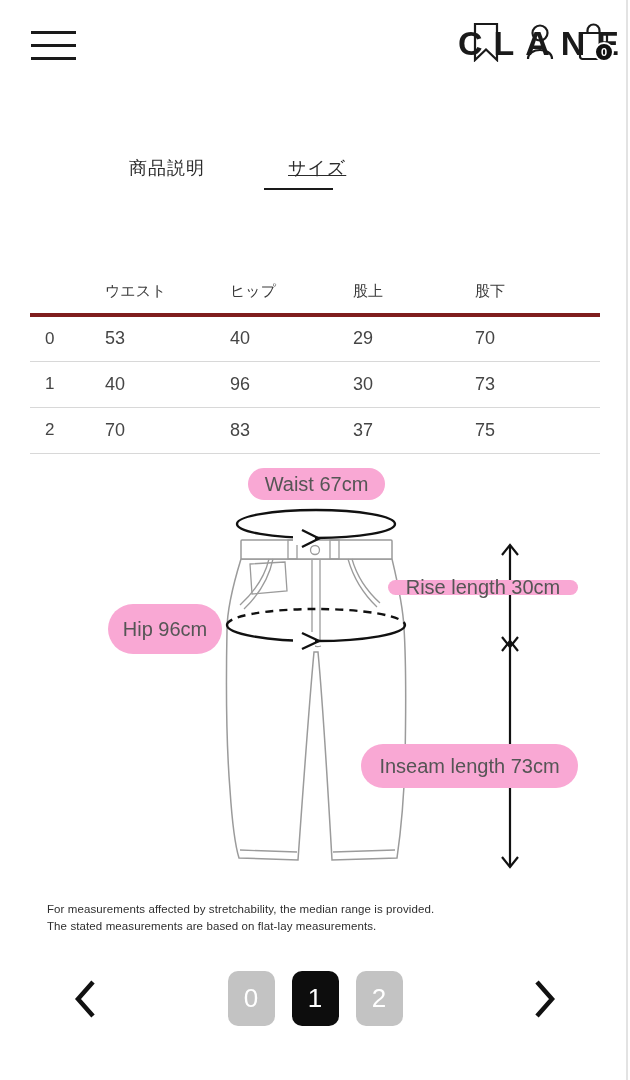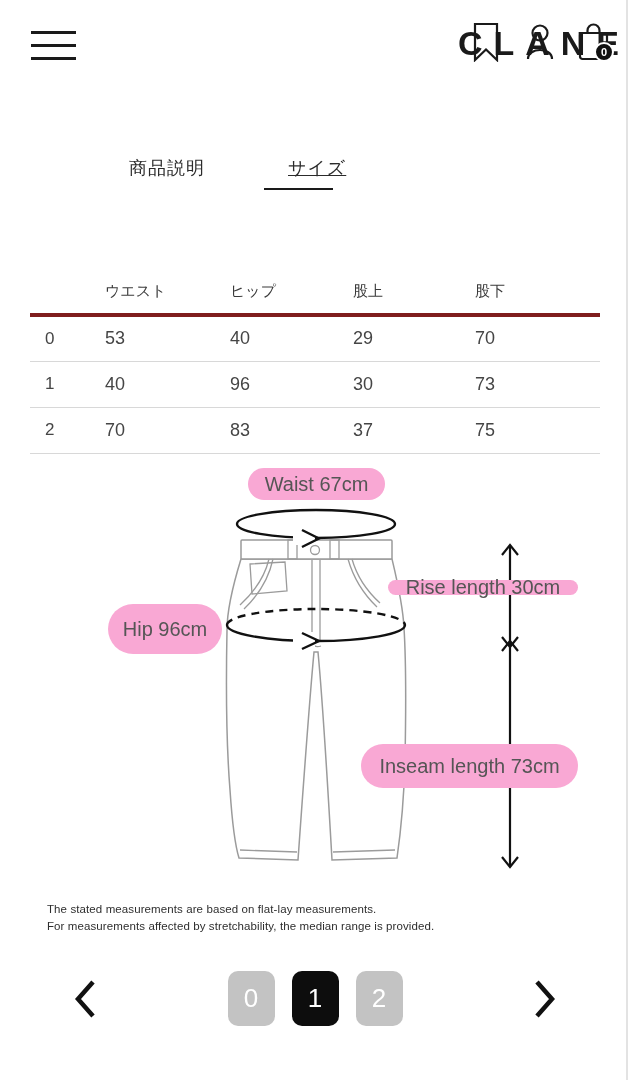--- a/index.html
+++ b/index.html
@@ -197,22 +197,22 @@
         <path d="M502,397 L510,407 L518,397"></path>
       </g>
     </svg>
     <div class="pill pill-waist">Waist 67cm</div>
     <div class="pill pill-hip">Hip 96cm</div>
     <div class="pill pill-rise">Rise length 30cm</div>
     <div class="pill pill-inseam">Inseam length 73cm</div>
   </div>
 
   <div class="notes">
+    <div>For measurements affected by stretchability, the median range is provided.</div>
     <div>The stated measurements are based on flat-lay measurements.</div>
-    <div>For measurements affected by stretchability, the median range is provided.</div>
   </div>
 
   <div class="pagination">
     <div class="nav-chevron left">
       <svg width="30" height="42" viewBox="0 0 30 42">
           <path d="M23,4 L8,21 L23,38"></path>
         </svg>
     </div>
     <div class="page-btns">
       <button class="pbtn">0</button>

